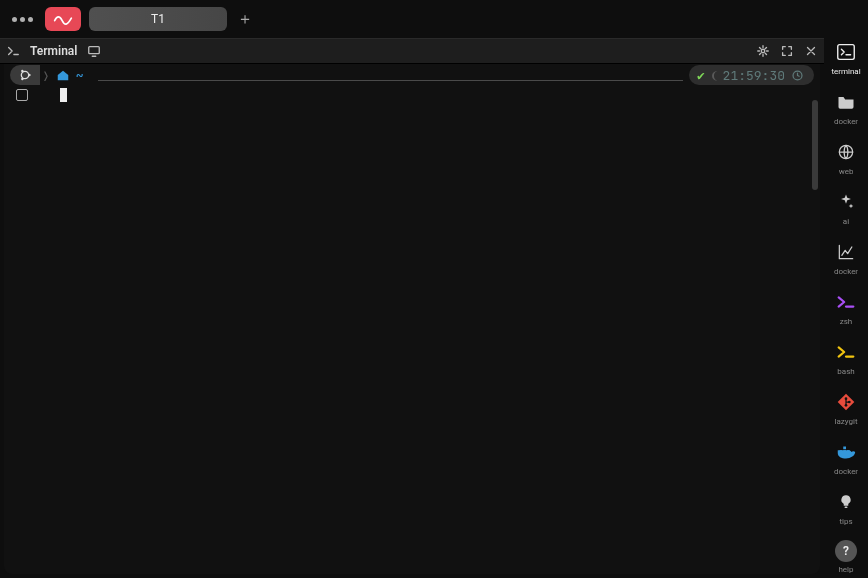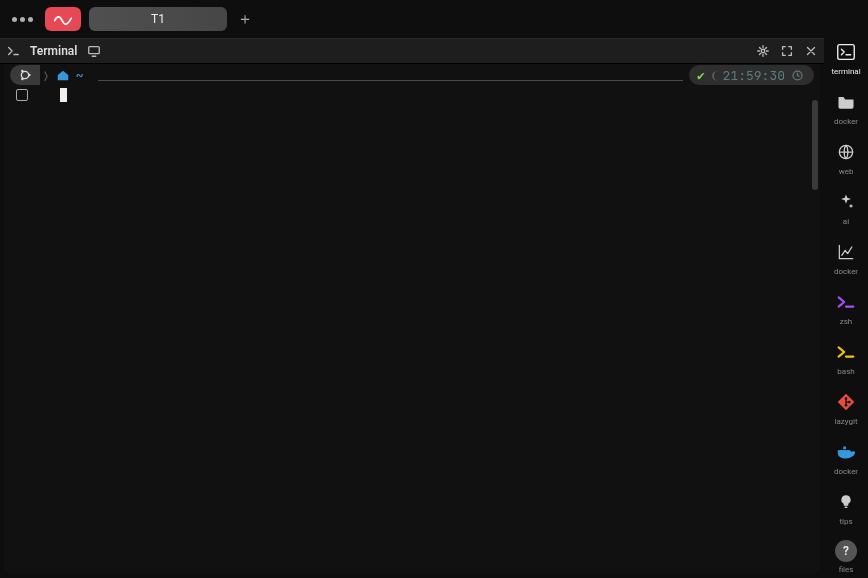--- a/index.html
+++ b/index.html
@@ -405,16 +405,16 @@
       <span class="ic" style="color:#ccc">
         <svg viewBox="0 0 24 24" width="18" height="18">
             <path d="M12 3a6 6 0 0 0-3.5 11c.5.4.5 1 .5 1.5V17h6v-1.5c0-.5 0-1.1.5-1.5A6 6 0 0 0 12 3z" fill="currentColor"></path>
             <rect x="10" y="18" width="4" height="2" rx="1" fill="currentColor"></rect>
           </svg>
       </span>
       <span class="lbl">tips</span>
     </div>
     <div class="rail-item">
       <span class="round">?</span>
-      <span class="lbl">files</span>
+      <span class="lbl">help</span>
     </div>
   </div>
 </div>
 
 </body></html>

